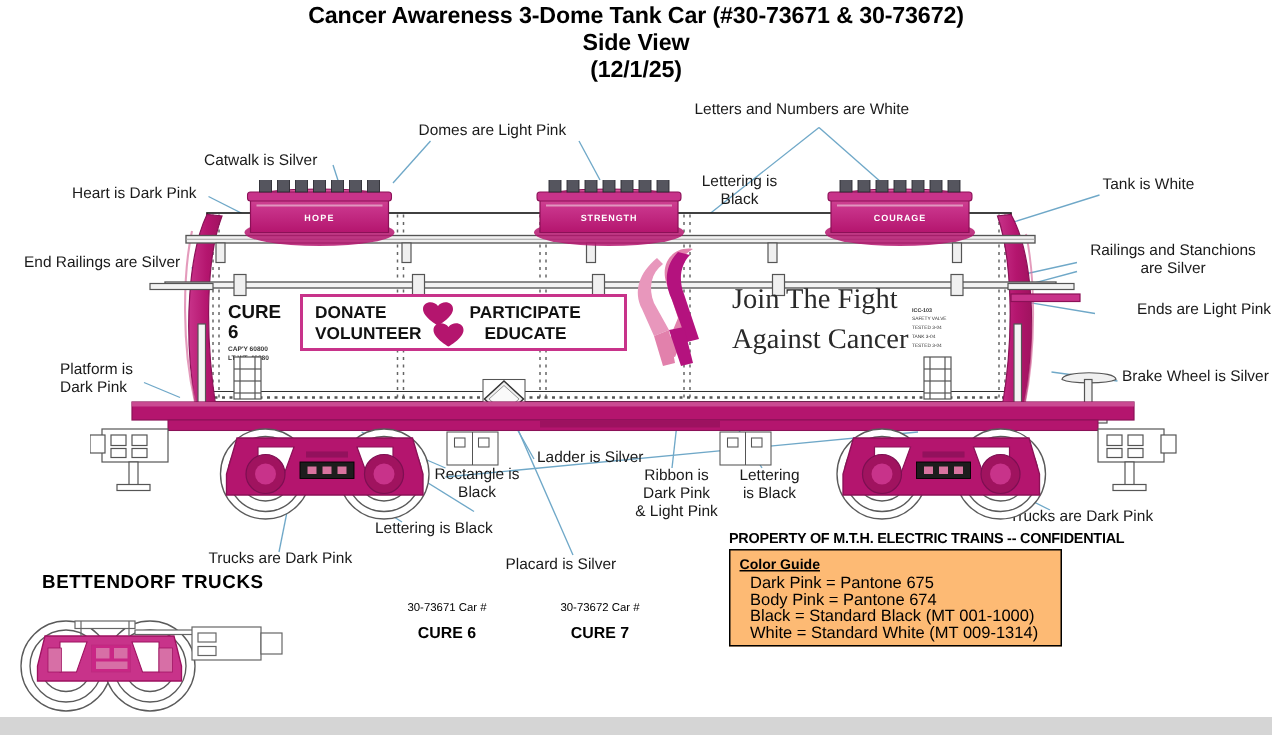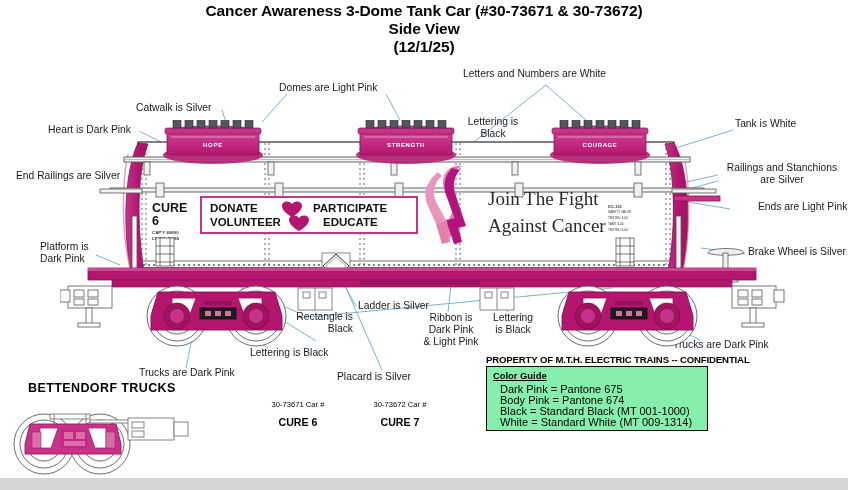--- a/index.html
+++ b/index.html
@@ -31,21 +31,21 @@
   svg.leaders{position:absolute;left:0;top:0;width:848px;height:490px;pointer-events:none;}
 
   
   #bettendorf-label{left:28px;top:381px;font-weight:bold;font-size:12.5px;letter-spacing:0.4px;}
   .carnum-small{font-size:7.6px;text-align:center;}
   .carnum-big{font-size:10.6px;font-weight:bold;text-align:center;}
 
   #confidential{left:486px;top:354px;font-weight:bold;font-size:9.6px;letter-spacing:-0.15px;}
   #color-guide-box{
     left:486px;top:366px;width:222px;height:65px;
-    border:1px solid #000;background:#86efac;
+    border:1px solid #000;background:#fdba74;
     box-sizing:border-box;
   }
   #color-guide-title{position:absolute;left:6px;top:3px;font-size:9.4px;font-weight:bold;text-decoration:underline;}
   .cg-row{position:absolute;left:13px;font-size:11px;line-height:11px;white-space:nowrap;}
 
   
   #bottom-strip{left:0;top:478px;width:848px;height:12px;background:#d5d5d5;}
 
   
   #car{left:60px;top:120px;width:730px;height:230px;}
@@ -118,21 +118,21 @@
   <div class="abs callout c" style="left:460px;top:116px;width:66px;">Lettering is
 Black</div>
   <div class="abs callout" style="left:735px;top:118px;">Tank is White</div>
   <div class="abs callout c" style="left:721px;top:162px;width:122px;">Railings and Stanchions
 are Silver</div>
   <div class="abs callout" style="left:733px;top:201px;margin-left:25px;">Ends are Light Pink</div>
   <div class="abs callout" style="left:748px;top:246px;">Brake Wheel is Silver</div>
   <div class="abs callout" style="left:16px;top:170px;">End Railings are Silver</div>
   <div class="abs callout" style="left:40px;top:241px;">Platform is
 Dark Pink</div>
-  <div class="abs callout c" style="left:283px;top:311px;width:70px;text-align:right;">Rectangle is
+  <div class="abs callout c" style="left:283px;top:311px;width:70px;">Rectangle is
 Black</div>
   <div class="abs callout" style="left:358px;top:300px;">Ladder is Silver</div>
   <div class="abs callout c" style="left:420px;top:312px;width:62px;">Ribbon is
 Dark Pink
 &amp; Light Pink</div>
   <div class="abs callout c" style="left:489px;top:312px;width:48px;">Lettering
 is Black</div>
   <div class="abs callout" style="left:250px;top:347px;">Lettering is Black</div>
   <div class="abs callout" style="left:139px;top:367px;">Trucks are Dark Pink</div>
   <div class="abs callout" style="left:673px;top:339px;">Trucks are Dark Pink</div>

